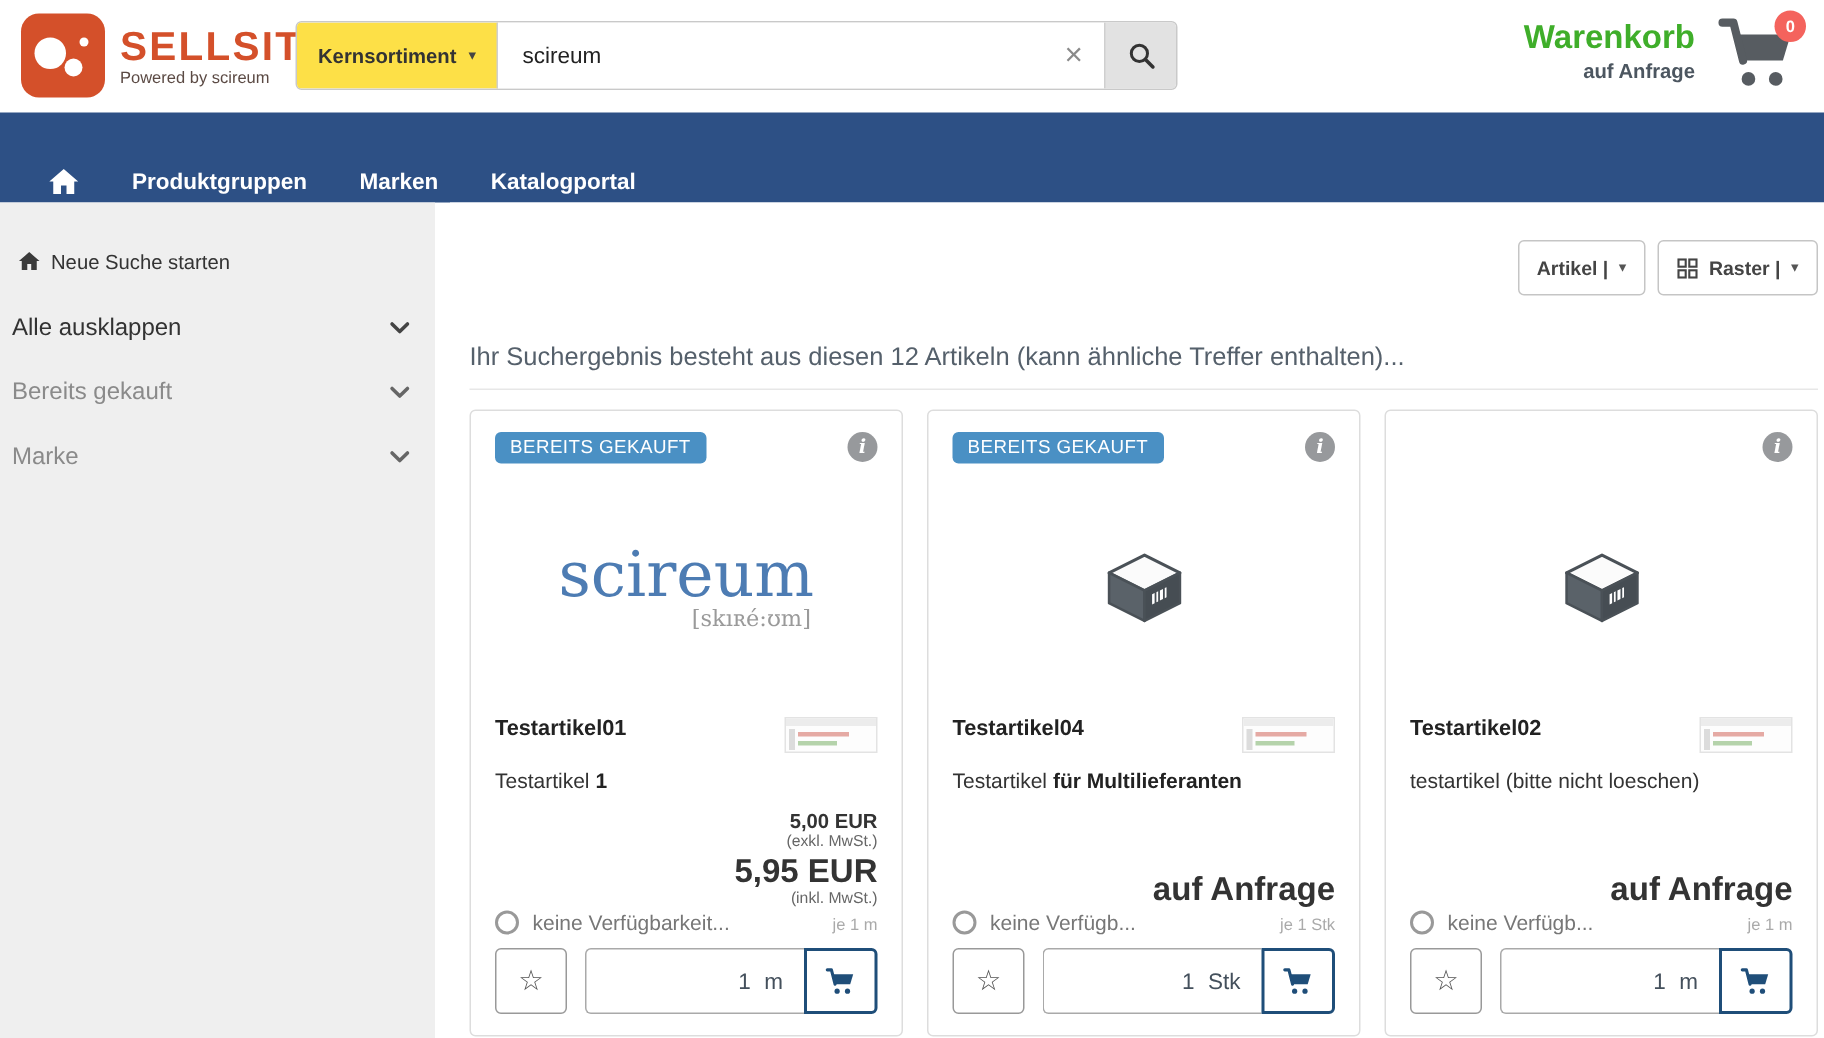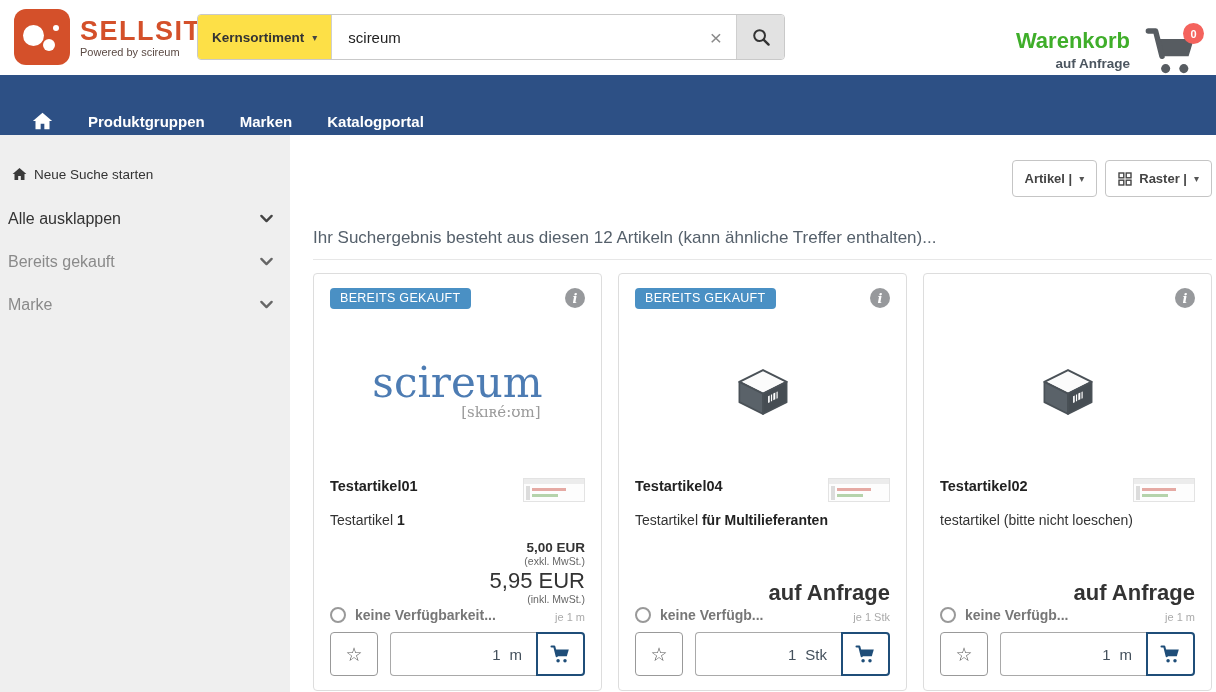--- a/index.html
+++ b/index.html
@@ -22,21 +22,21 @@
   .scope { display:flex; align-items:center; gap:8px; padding:0 14px; background:#fde047;
     border:none; border-right:1px solid #cfcfcf; font-family:inherit; font-size:13.5px; font-weight:bold; color:#333; cursor:pointer;justify-content:center; }
   .scope .caret { font-size:10px; color:#444; }
   .search-input-wrap { flex:1; position:relative; display:flex; align-items:center; }
   .search-input-wrap input { width:100%; height:100%; border:none; outline:none; padding:0 44px 0 16px;
     font-family:inherit; font-size:15px; color:#222; background:#fff; }
   .clear-btn { position:absolute; right:14px; top:50%; transform:translateY(-50%); border:none; background:none;
     font-size:21px; line-height:1; color:#8a8a8a; cursor:pointer; }
   .search-btn { width:48px; background:#e2e2e2; border:none; border-left:1px solid #cfcfcf;
     display:flex; align-items:center; justify-content:center; cursor:pointer; }
-  .cart-area { position:absolute; right:14px; top:27px; display:flex; align-items:flex-start; gap:14px; cursor:pointer; }
+  .cart-area { position:absolute; right:14px; top:11px; display:flex; align-items:flex-start; gap:14px; cursor:pointer; }
   .cart-text { text-align:right; padding-top:2px; }
   .cart-title { font-size:22px; font-weight:bold; color:#3fae2a; line-height:24px; }
   .cart-sub { font-size:13.5px; font-weight:600; color:#4c5660; margin-top:3px; }
   .cart-icon-wrap { position:relative; width:58px; height:52px; }
   .cart-badge { position:absolute; right:-2px; top:-4px; width:21px; height:21px; background:#f4635d;
     border-radius:50%; color:#fff; font-size:11px; font-weight:bold; display:flex; align-items:center; justify-content:center; }
   
   .nav { position:absolute; top:75px; left:0; width:1216px; height:60px; background:#2d5085;
     display:flex; align-items:center; gap:35px; padding-left:32px; }
   .nav a { color:#fff; font-size:15px; font-weight:600; text-decoration:none; cursor:pointer; display:flex; align-items:center;margin-top:32px; }
@@ -79,24 +79,24 @@
   .thumb .t1 { position:absolute; left:0; top:0; width:100%; height:5px; background:#ececec; }
   .thumb .t2 { position:absolute; left:8px; top:9px; width:34px; height:3px; background:#e5aaa4; }
   .thumb .t3 { position:absolute; left:8px; top:15px; width:26px; height:3px; background:#b5d3ab; }
   .thumb .t4 { position:absolute; left:2px; top:7px; width:4px; height:14px; background:#dcdcdc; }
   .subtitle { margin-top:10px; font-size:14px; color:#333; }
   .subtitle b { color:#222; }
   .spacer { flex:1; }
   .price-block { text-align:right; }
   .price-excl { font-size:13.5px; font-weight:bold; color:#333; }
   .price-note { font-size:10.5px; color:#666; line-height:12px; }
-  .price-incl { font-size:22px; font-weight:normal; color:#333; line-height:24px; margin-top:2px; }
+  .price-incl { font-size:22px; font-weight:bold; color:#333; line-height:24px; margin-top:2px; }
   .price-request { font-size:22px; font-weight:bold; color:#333; line-height:24px; }
   .avail-row { display:flex; justify-content:space-between; align-items:flex-end; margin-top:2px; }
-  .avail { display:flex; align-items:center; gap:9px;font-weight:bold; }
+  .avail { display:flex; align-items:center; gap:9px; }
   .avail-circle { width:16px; height:16px; border:2px solid #999; border-radius:50%; background:#fff; }
   .avail-text { font-size:14px; color:#777; }
   .unit-note { font-size:11px; color:#aaa; }
   .actions { display:flex; gap:12px; margin-top:9px; height:44px; }
   .fav-btn { width:48px; border:1px solid #999; border-radius:4px; background:#fff;
     font-size:19px; color:#555; cursor:pointer; display:flex; align-items:center; justify-content:center; }
   .qty-group { flex:1; display:flex; }
   .qty-box { flex:1; border:1px solid #a9a9a9; border-right:none; border-radius:4px 0 0 4px;
     display:flex; align-items:center; justify-content:flex-end; gap:9px; padding-right:14px;
     font-size:15px; color:#44505c; cursor:text; background:#fff; }

